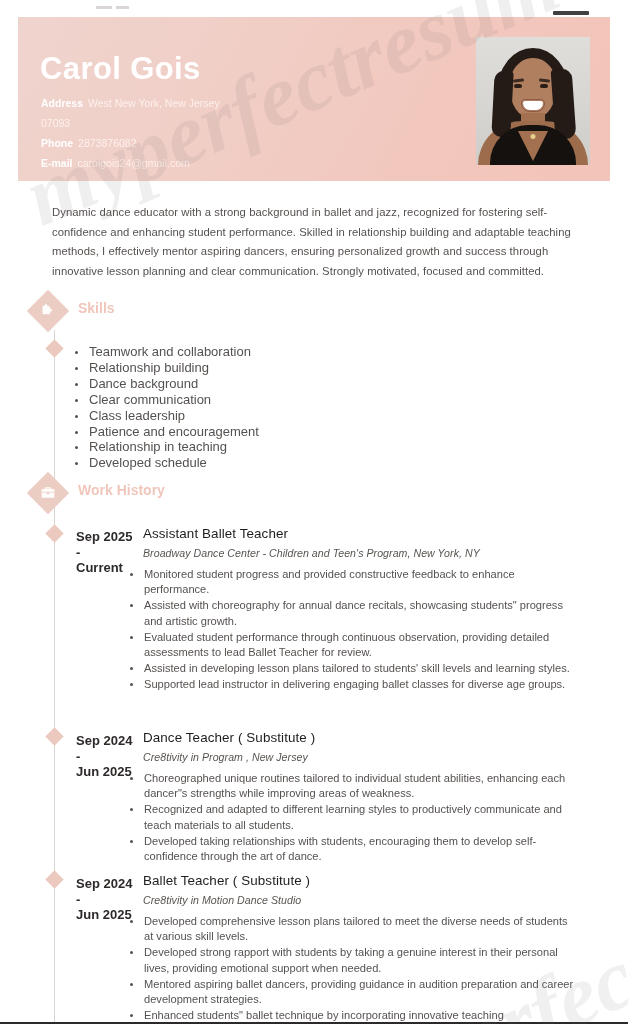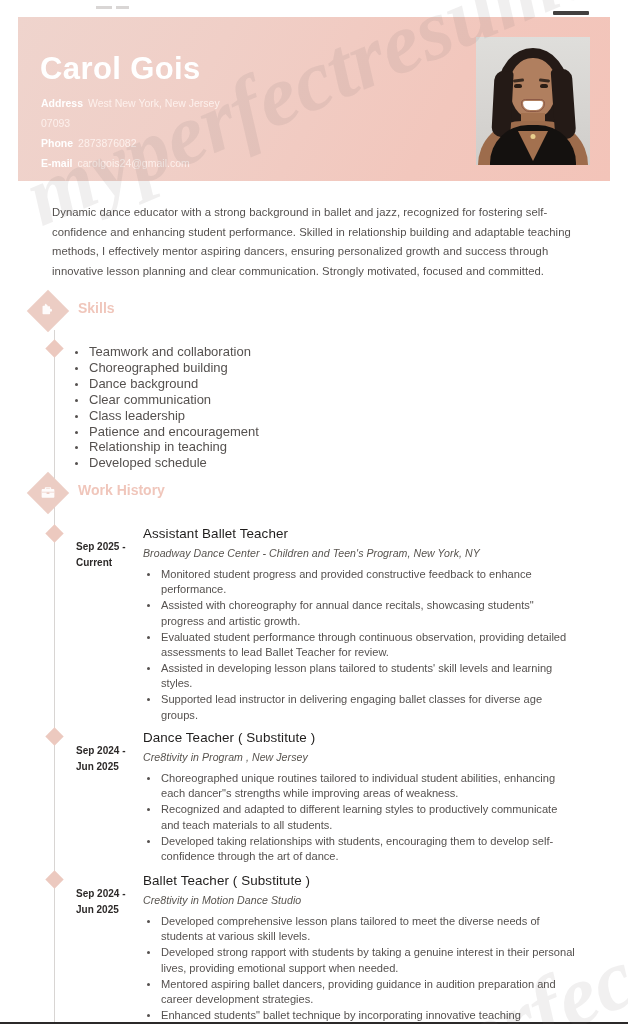--- a/index.html
+++ b/index.html
@@ -302,23 +302,23 @@
 
   
   .job {
     position: absolute;
     left: 0;
     width: 628px;
   }
   .job-date {
     position: absolute;
     left: 76px;
-    top: 14px;
+    top: 4px;
     width: 64px;
-    font-size: 10px;
+    font-size: 13px;
     font-weight: bold;
     line-height: 15.5px;
     color: #2d2a29;
   }
   .job-main {
     position: absolute;
     left: 143px;
     width: 434px;
   }
   .job-title {
@@ -331,21 +331,21 @@
   .job-company {
     font-size: 10.6px;
     font-style: italic;
     color: #58544f;
     line-height: 18px;
     margin-top: 2px;
     letter-spacing: .05px;
   }
   .job-bullets {
     margin-top: 5px;
-    margin-left: 17px;
+    margin-left: 0;
     list-style: disc;
   }
   .job-bullets li {
     font-size: 11.1px;
     line-height: 15.4px;
     color: #55514f;
     margin-bottom: 0.5px;
     padding-left: 1px;
   }
   .job-bullets li::marker { color: #55514f; font-size: 9.5px; }
@@ -414,21 +414,21 @@
   <div class="section-head" style="top:296px;">
     <div class="diamond"></div>
     <svg class="sec-icon" viewBox="0 0 24 24">
       <path d="M9.5 3.2c1.1 0 2 .8 2 1.8 0 .3-.1.6-.2.8h2.6c.5 0 .9.4.9.9v2.5c.2-.1.5-.2.8-.2 1 0 1.8.9 1.8 2s-.8 2-1.8 2c-.3 0-.6-.1-.8-.2v2.5c0 .5-.4.9-.9.9H5.6c-.5 0-.9-.4-.9-.9V5.9c0-.5.4-.9.9-.9h2.3c-.1-.2-.2-.5-.2-.8 0-1 .8-1.8 1.8-1.8z" fill="#ffffff" opacity="0.92"></path>
     </svg>
     <div class="sec-title">Skills</div>
   </div>
   <div class="rail-diamond" style="top:342px;"></div>
   <ul class="skills-list">
     <li>Teamwork and collaboration</li>
-    <li>Choreographed building</li>
+    <li>Relationship building</li>
     <li>Dance background</li>
     <li>Clear communication</li>
     <li>Class leadership</li>
     <li>Patience and encouragement</li>
     <li>Relationship in teaching</li>
     <li>Developed schedule</li>
   </ul>
 
   <div class="section-head" style="top:478px;">
     <div class="diamond"></div>

